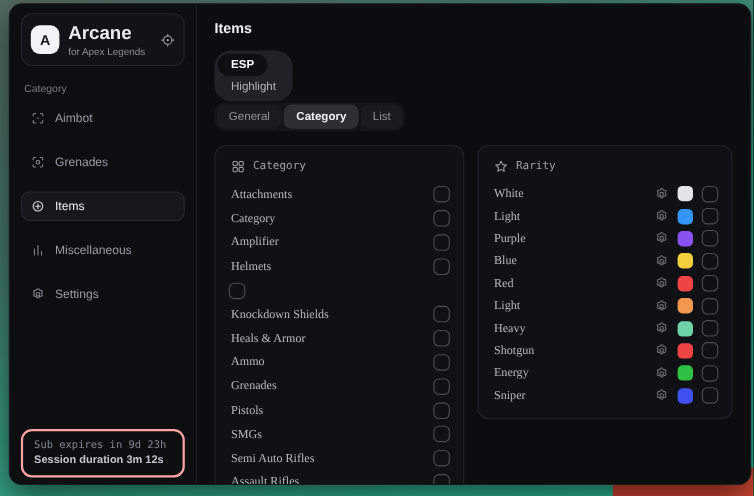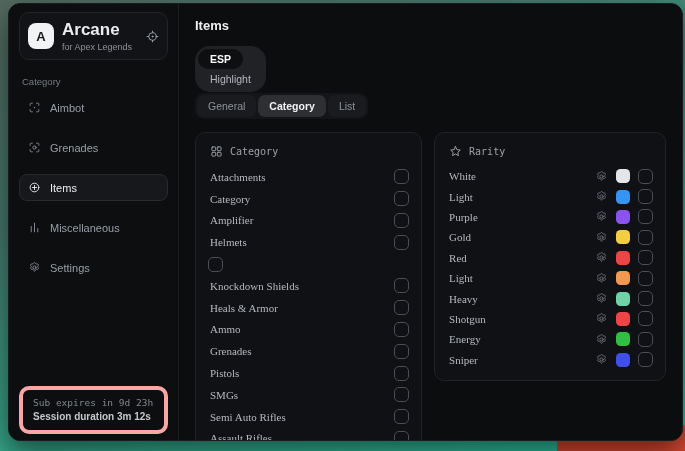--- a/index.html
+++ b/index.html
@@ -23,21 +23,21 @@
   .app-sub { font-size:9px; color:#8d9298; margin-top:2px; }
   .icn { display:inline-flex; align-items:center; justify-content:center; }
   .icn svg { display:block; }
   .target-btn { color:#9aa0a6; cursor:pointer; }
   .section-label { margin:16px 3px 7px; font-size:9.5px; color:#767b82; }
   .nav { display:flex; flex-direction:column; gap:13px; }
   .nav-item { display:flex; align-items:center; gap:9px; height:27px; padding:0 8px; border-radius:8px; border:1px solid transparent; color:#999ea6; font-size:11px; cursor:pointer; }
   .nav-item .icn { color:#858a92; }
   .nav-item.active { background:#17181b; border-color:#282a2e; color:#edeef1; }
   .nav-item.active .icn { color:#dfe1e5; }
-  .session-card { margin-top:auto; border:4px solid #fca5a5; border-radius:10px; padding:7px 10px 8px; }
+  .session-card { margin-top:auto; border:2px solid #fca5a5; border-radius:10px; padding:7px 10px 8px; }
   .session-line1 { font-family:"DejaVu Sans Mono", monospace; font-size:9.5px; color:#82878e; white-space:nowrap; }
   .session-line2 { font-size:10px; font-weight:600; color:#c4c8cd; margin-top:3px; white-space:nowrap; }
   
   .main { flex:1; padding:14px 16px; overflow:hidden; }
   .page-title { font-size:13px; font-weight:700; color:#edeff1; margin-bottom:13px; }
   .seg { display:inline-flex; align-items:flex-start; background:#212226; border-radius:15px; padding:3px;flex-direction:column; }
   .seg-opt { border:none; background:transparent; font-family:inherit; font-size:10.5px; color:#b3b7bd; padding:4px 12px; border-radius:12px; cursor:pointer; }
   .seg-opt.active { background:#0e0f11; color:#fbfbfc; font-weight:600; }
   .tabs { display:inline-flex; align-items:center; gap:2px; background:#141518; border-radius:9px; padding:2px; margin-top:1px; }
   .tab { border:none; background:#1a1b1e; font-family:inherit; font-size:10.5px; color:#8e939a; padding:5px 11px; border-radius:7px; cursor:pointer; }
@@ -260,21 +260,21 @@
                     <svg width="13" height="13" viewBox="0 0 24 24" fill="none" stroke="currentColor" stroke-width="1.8" stroke-linecap="round" stroke-linejoin="round">
                       <path d="M10.3 3.6a2 2 0 0 1 3.4 0l.6 1a2 2 0 0 0 1.7 1l1.2-.1a2 2 0 0 1 1.7 3l-.6 1a2 2 0 0 0 0 2l.6 1a2 2 0 0 1-1.7 3l-1.2-.1a2 2 0 0 0-1.7 1l-.6 1a2 2 0 0 1-3.4 0l-.6-1a2 2 0 0 0-1.7-1l-1.2.1a2 2 0 0 1-1.7-3l.6-1a2 2 0 0 0 0-2l-.6-1a2 2 0 0 1 1.7-3l1.2.1a2 2 0 0 0 1.7-1z"></path>
                       <circle cx="12" cy="12" r="3"></circle>
                     </svg>
                   </span>
                   <span class="swatch" style="background: rgb(139, 82, 242);"></span>
                   <span class="cb" role="checkbox" aria-checked="false"></span>
                 </span>
               </div>
               <div class="row row-rar">
-                <span class="row-label">Gold</span>
+                <span class="row-label">Blue</span>
                 <span class="rar-right">
                   <span class="icn gear-sm">
                     <svg width="13" height="13" viewBox="0 0 24 24" fill="none" stroke="currentColor" stroke-width="1.8" stroke-linecap="round" stroke-linejoin="round">
                       <path d="M10.3 3.6a2 2 0 0 1 3.4 0l.6 1a2 2 0 0 0 1.7 1l1.2-.1a2 2 0 0 1 1.7 3l-.6 1a2 2 0 0 0 0 2l.6 1a2 2 0 0 1-1.7 3l-1.2-.1a2 2 0 0 0-1.7 1l-.6 1a2 2 0 0 1-3.4 0l-.6-1a2 2 0 0 0-1.7-1l-1.2.1a2 2 0 0 1-1.7-3l.6-1a2 2 0 0 0 0-2l-.6-1a2 2 0 0 1 1.7-3l1.2.1a2 2 0 0 0 1.7-1z"></path>
                       <circle cx="12" cy="12" r="3"></circle>
                     </svg>
                   </span>
                   <span class="swatch" style="background: rgb(242, 207, 61);"></span>
                   <span class="cb" role="checkbox" aria-checked="false"></span>
                 </span>

